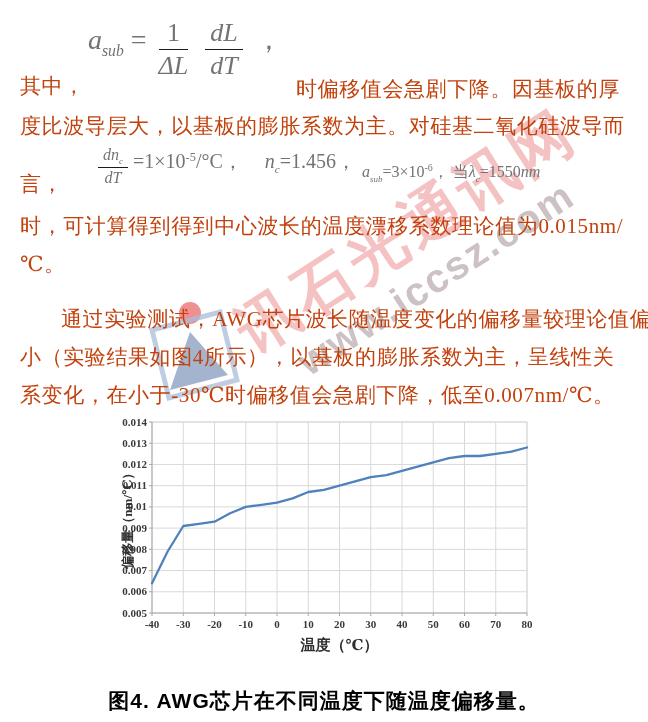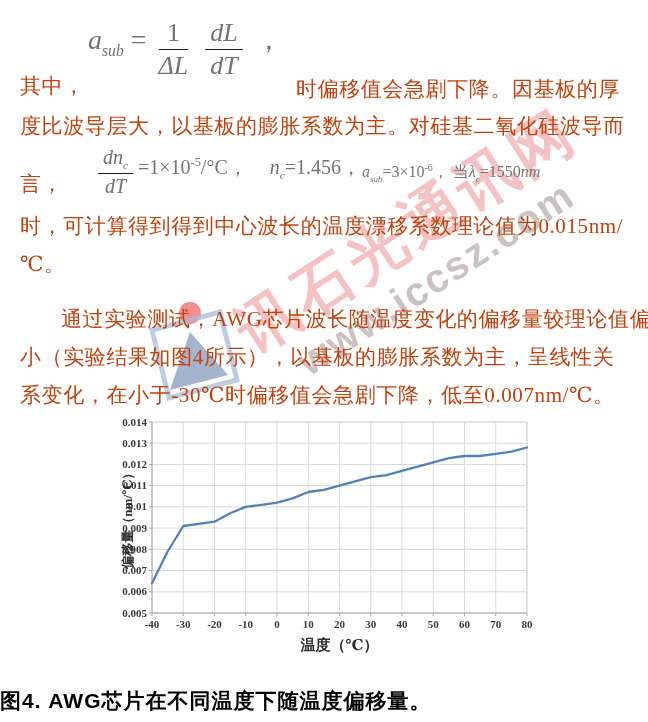--- a/index.html
+++ b/index.html
@@ -5,36 +5,36 @@
   html,body{margin:0;padding:0;background:#fff;}
   .page{position:relative;width:648px;height:722px;background:#ffffff;overflow:hidden;
         color:#1c1c1c;font-family:"Liberation Serif","DejaVu Serif",serif;}
   .content{position:absolute;inset:0;z-index:1;}
   .line{position:absolute;font-size:21px;letter-spacing:0.6px;white-space:nowrap;color:#c2410c;}
   
   .formula{position:absolute;white-space:nowrap;color:#737373;}
   .f1{left:88px;top:18px;font-size:28px;}
   .f1 .frac{font-size:26px;}
   .f2{left:58px;top:146px;font-size:20px;}
-  .f2 .frac{font-size:20px;margin-left:40px;}
+  .f2 .frac{font-size:16px;margin-left:40px;}
   .f3{left:362px;top:162px;font-size:16px;}
   .it{font-style:italic;}
   .formula sub{font-size:0.56em;font-style:italic;}
   .formula sup{font-size:0.62em;}
   .frac{display:inline-block;vertical-align:-0.95em;text-align:center;margin:0 5px;line-height:1.15;}
   .frac .num{display:block;border-bottom:1.6px solid #1c1c1c;padding:0 5px 1px;}
   .frac .den{display:block;padding-top:1px;}
   .gap{display:inline-block;width:22px;}
   
   .chart{position:absolute;left:118px;top:414px;width:430px;height:250px;}
   svg text{font-family:"Liberation Serif","DejaVu Serif",serif;}
   .tick{font-size:11px;font-weight:bold;fill:#3a3a3a;}
   .axis-title{font-weight:bold;fill:#2f2f2f;}
   
-  .caption{position:absolute;left:0;top:687px;width:648px;
+  .caption{position:absolute;left:0;top:687px;width:648px;text-align:center;
            font-family:"Liberation Sans","DejaVu Sans",sans-serif;font-weight:bold;
            font-size:21px;letter-spacing:1px;color:#000;}
   
   .watermark{position:absolute;inset:0;z-index:0;pointer-events:none;}
   .wm-logo{position:absolute;left:140px;top:298px;}
   .wm-text{position:absolute;left:225px;top:310px;transform:rotate(-33deg);transform-origin:0 0;
            font-family:"Liberation Sans","DejaVu Sans",sans-serif;font-weight:bold;}
   .wm-cn{font-size:60px;line-height:66px;letter-spacing:5px;}
   .wm-url{font-size:40px;line-height:44px;letter-spacing:2px;margin-left:34px;}
 </style>

